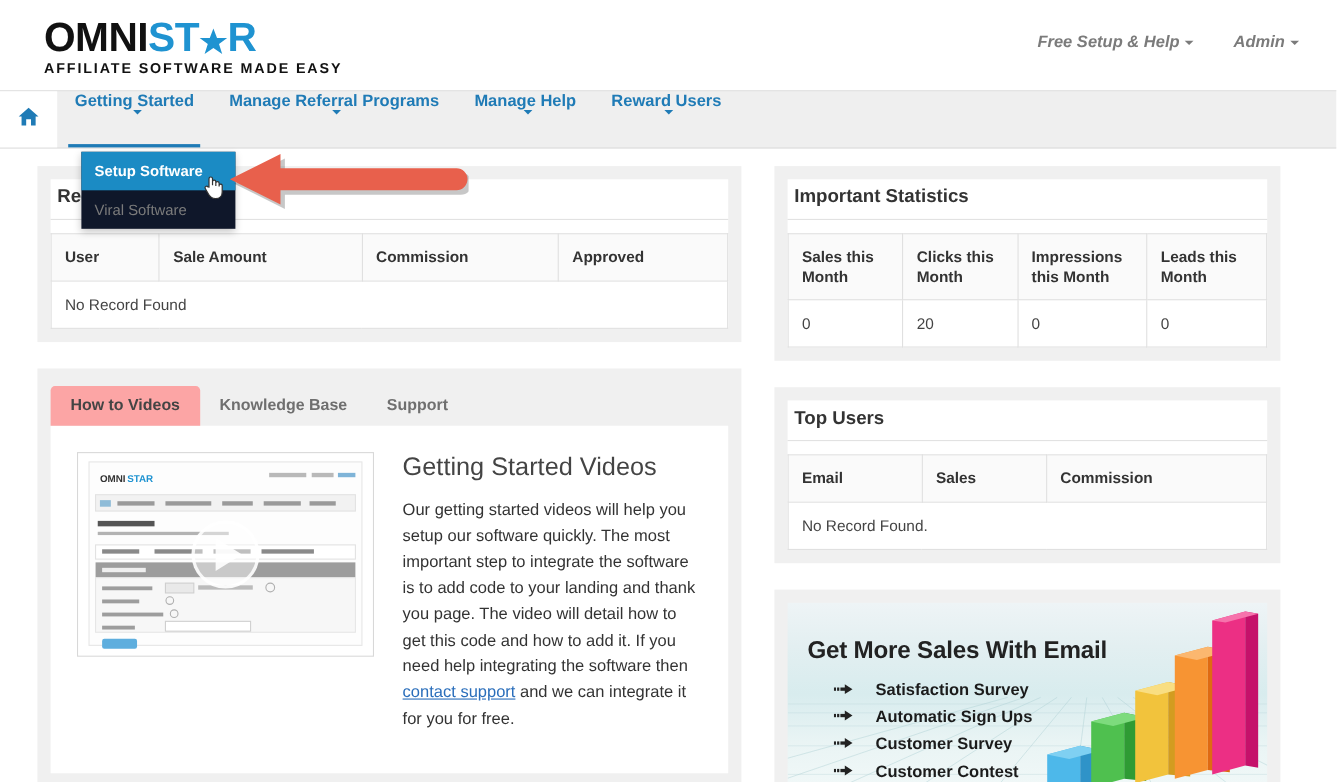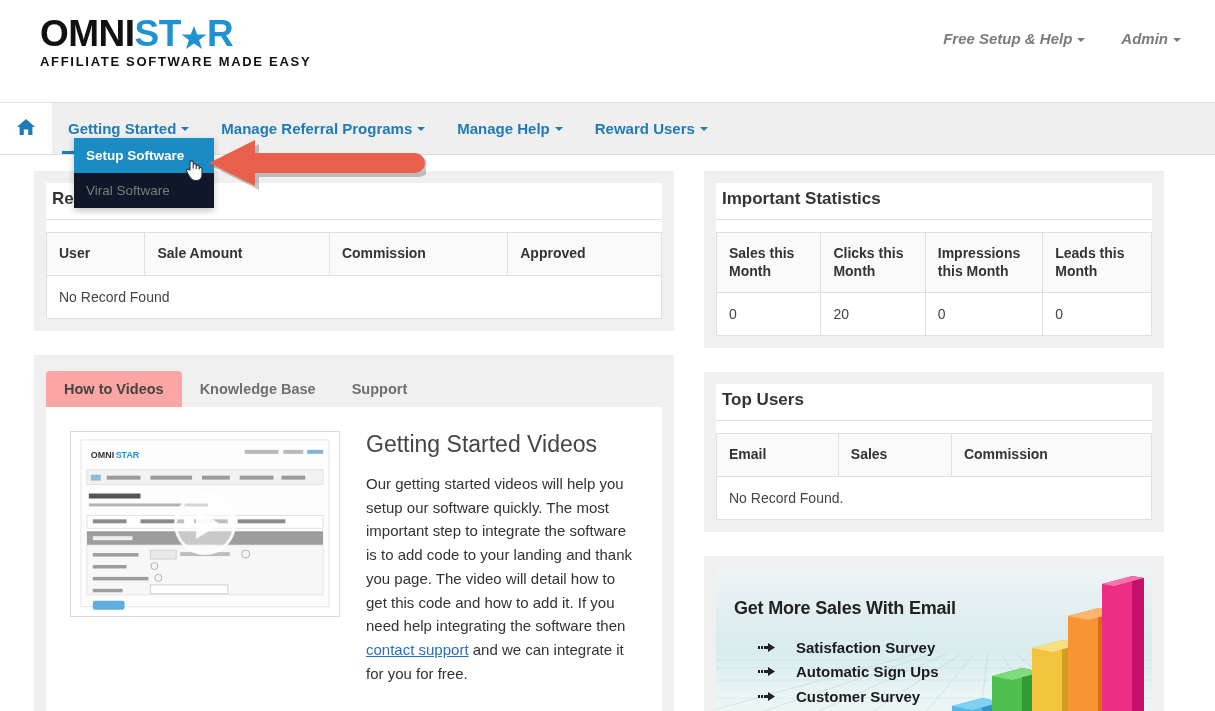--- a/index.html
+++ b/index.html
@@ -7,21 +7,21 @@
   html, body {
     margin: 0; padding: 0;
     width: 1215px; height: 711px;
     background: #ffffff;
     font-family: "Liberation Sans", sans-serif;
     overflow: hidden;
   }
   .page { position: relative; width: 1215px; height: 711px; background:#fff; }
 
   
-  .header { position:relative; height:102px; background:#fff; }
+  .header { position:relative; height:82px; background:#fff; }
   .logo { position:absolute; left:40px; top:13px; }
   .logo-main {
     font-family:"Liberation Sans", sans-serif;
     font-size:37px; font-weight:bold; letter-spacing:-0.5px; line-height:42px;
     color:#111; white-space:nowrap;
   }
   .logo-main .blue { color:#1f93d1; }
   .logo-star { display:inline-block; position:relative; width:26px; height:26px; vertical-align:-2px; }
   .logo-star svg { position:absolute; left:0; top:2px; }
   .logo-sub {
@@ -46,20 +46,21 @@
     display:flex; align-items:stretch;
   }
   .nav-home {
     width:52px; background:#fff; display:flex; align-items:center; justify-content:center;
     cursor:pointer;
   }
   .nav-item {
     display:flex; align-items:center; padding:0 16px;
     font-size:15px; font-weight:bold; color:#1f7bb6; white-space:nowrap; cursor:pointer;
     position:relative;
+    flex-direction:column;
   }
   .nav-item.active { color:#1f7bb6; }
   .nav-item.active:after {
     content:""; position:absolute; left:10px; right:10px; bottom:0; height:3px; background:#1f7bb6;
   }
 
   
   .dropdown {
     position:absolute; left:74px; top:138px; width:140px; z-index:40;
     background:#0f172a; box-shadow:0 3px 7px rgba(0,0,0,0.22);
@@ -132,21 +133,21 @@
   .video-text a { color:#2a6ebb; text-decoration:underline; cursor:pointer; }
 
   
   .promo-wrap { background:#f0f0f0; padding:12px; }
   .promo {
     position:relative; height:180px; overflow:hidden;
     background:linear-gradient(to bottom, #eef4f6 0%, #e3eff1 22%, #d8ecee 46%, #e9f4f4 70%, #f3f9f9 100%);
   }
   .promo-grid { position:absolute; inset:0; }
   .promo-title {
-    position:absolute; left:18px; top:30px; font-size:18px; font-weight:bold; color:#222;
+    position:absolute; left:18px; top:30px; font-size:22px; font-weight:bold; color:#222;
     letter-spacing:-0.2px; white-space:nowrap;
   }
   .promo-list { position:absolute; left:42px; top:68px; margin:0; padding:0; list-style:none; }
   .promo-list li {
     display:flex; align-items:center; gap:20px;
     font-size:15px; font-weight:bold; color:#1b1b1b; line-height:1.65; white-space:nowrap;
   }
   .promo-arrow { flex:0 0 auto; }
   .promo-bars { position:absolute; right:8px; bottom:8px; }
 </style>

